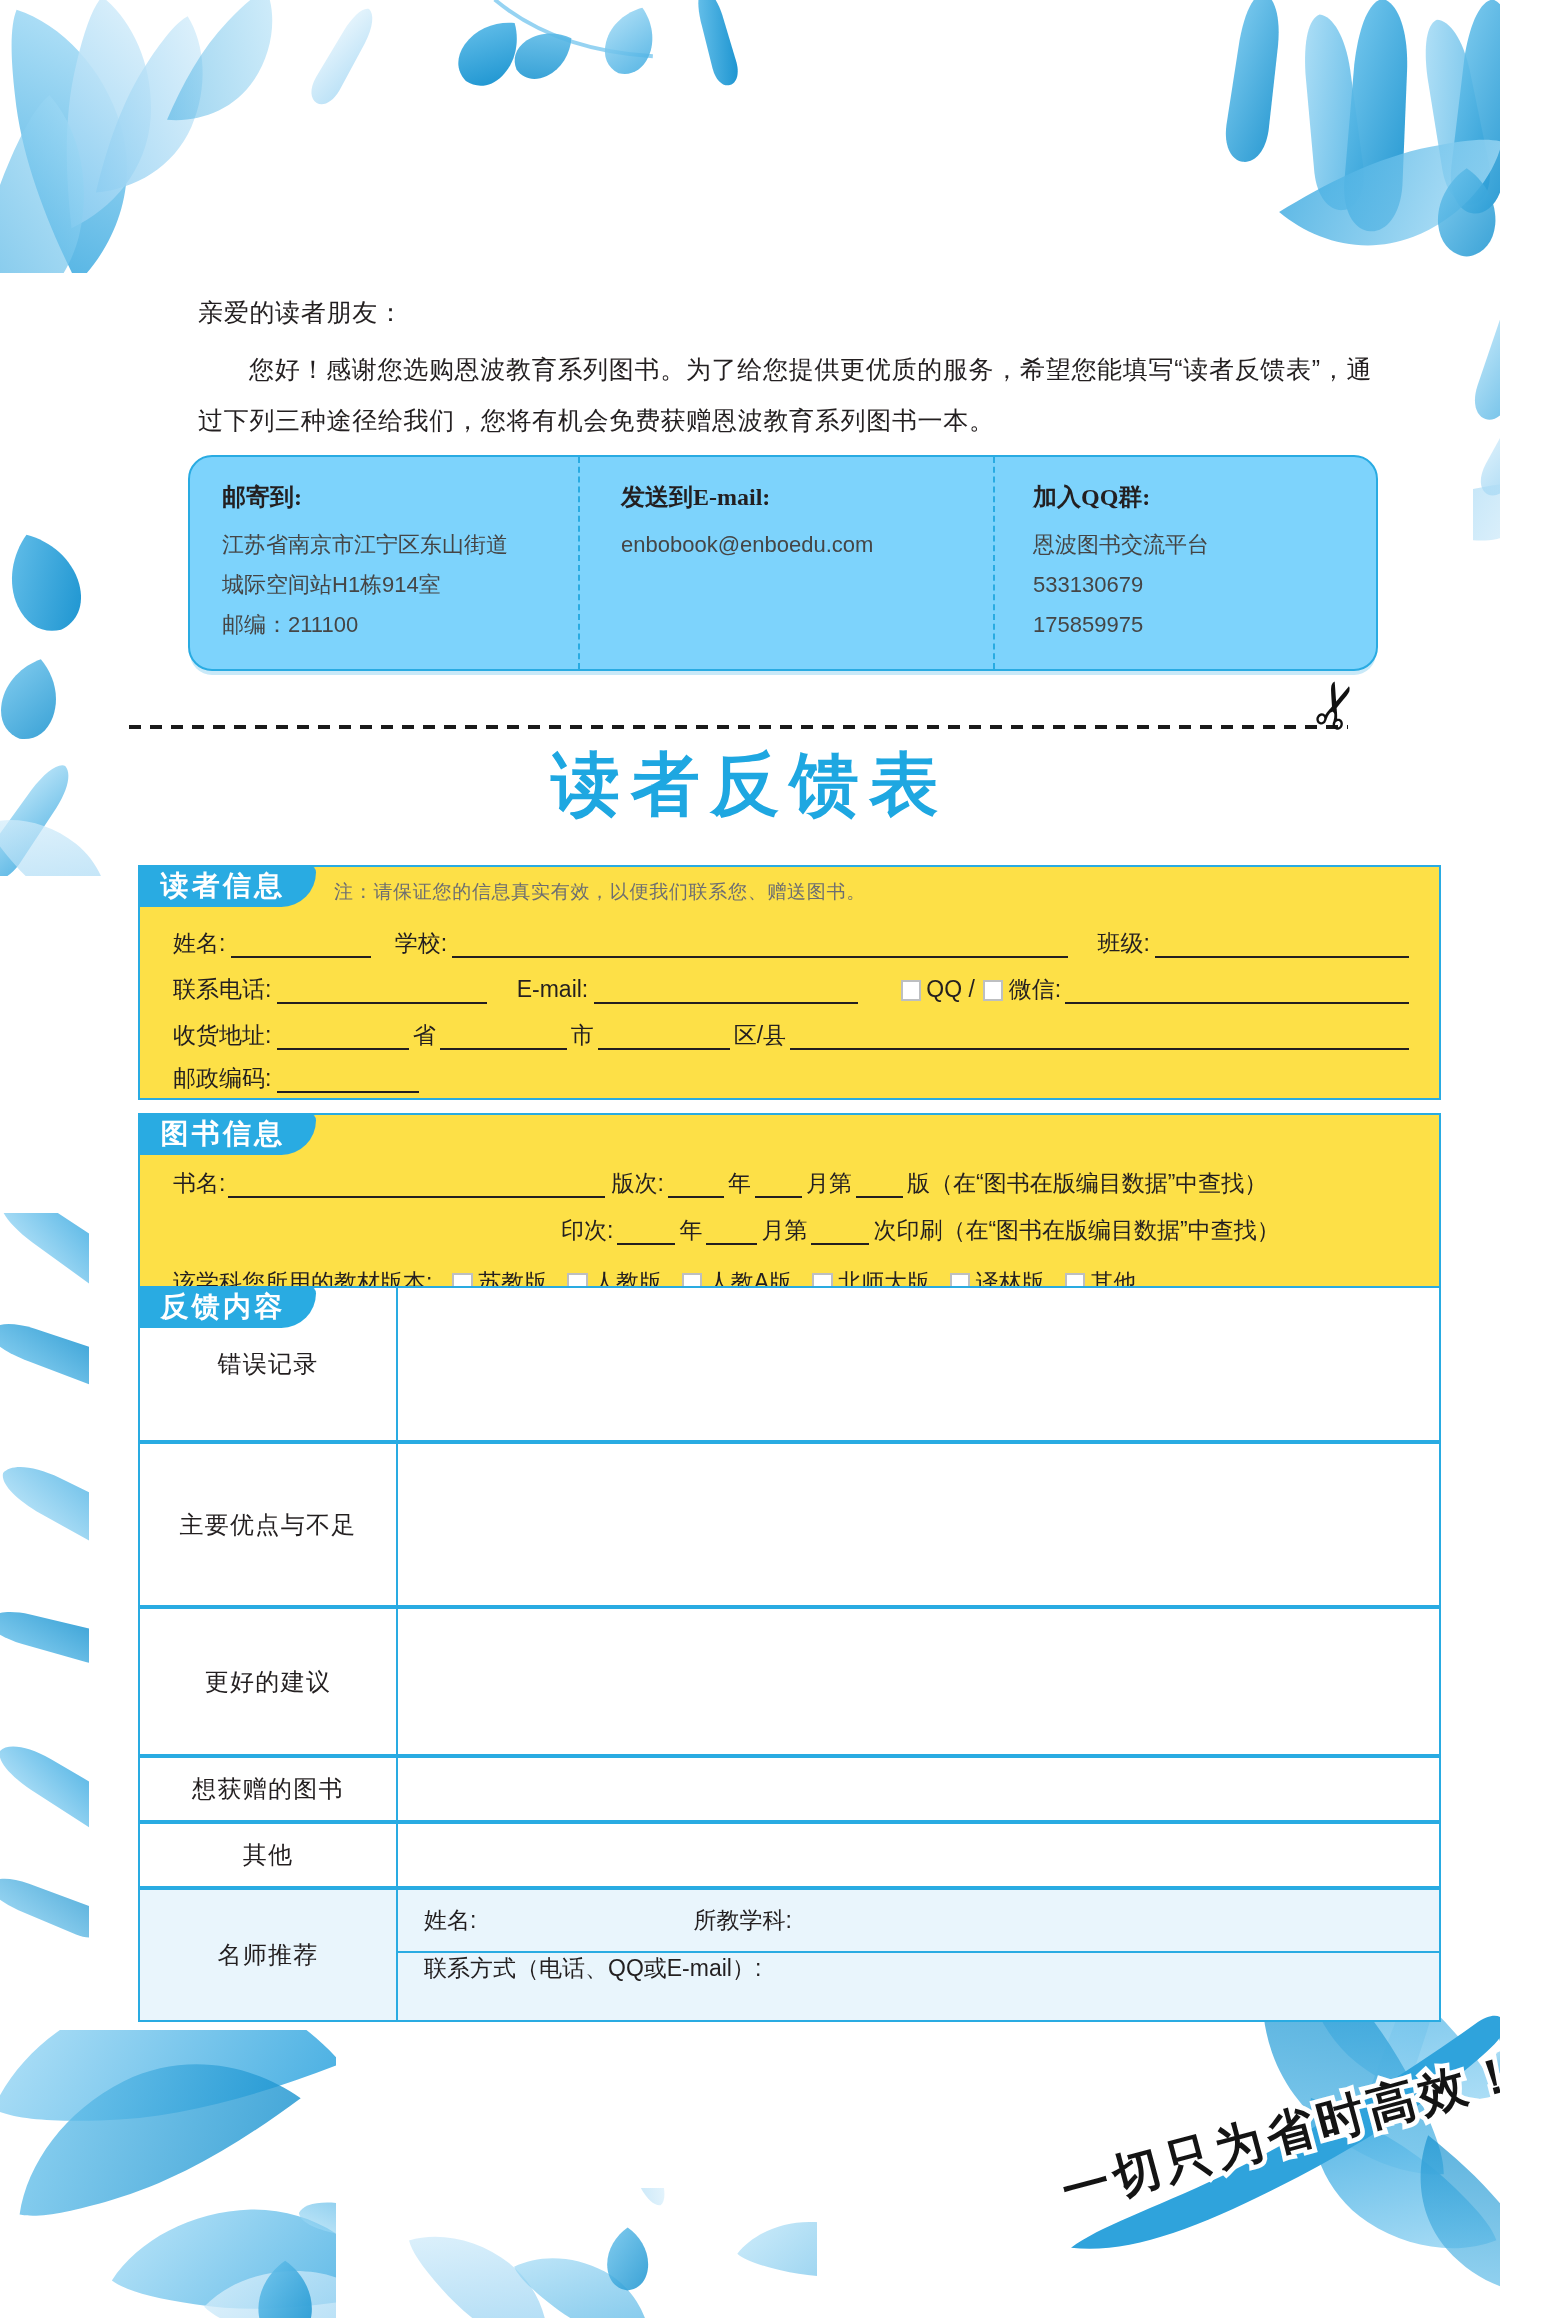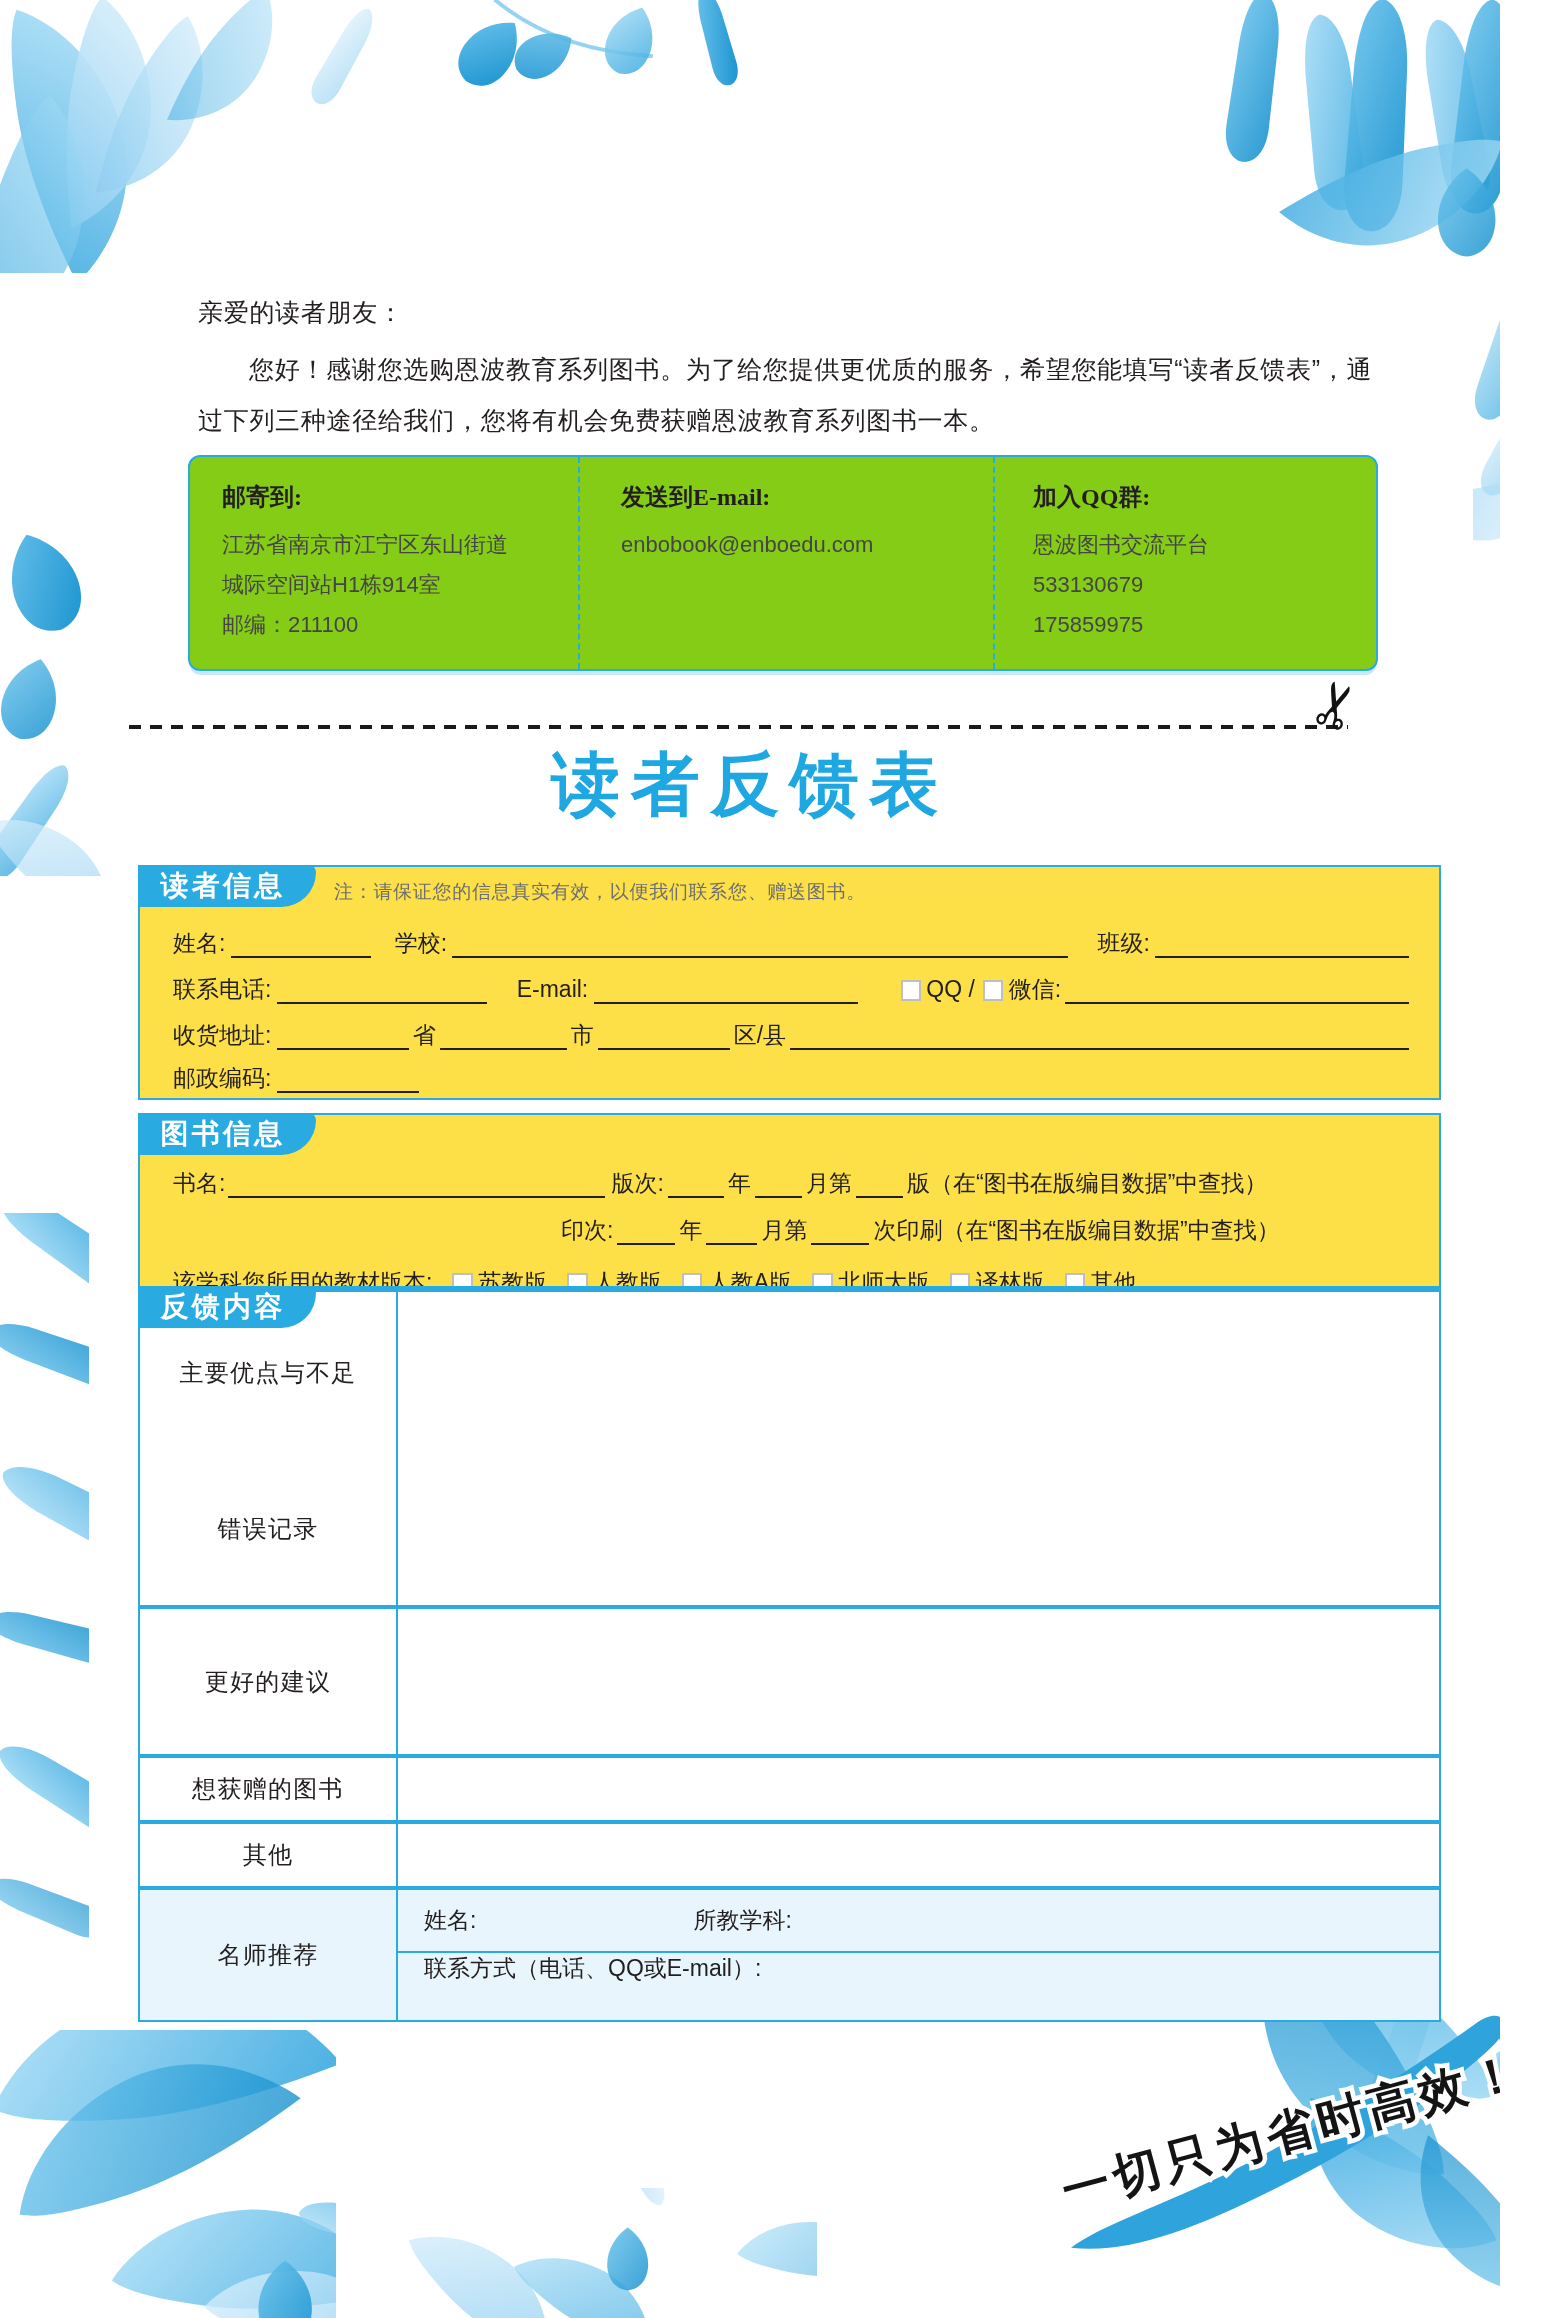--- a/index.html
+++ b/index.html
@@ -8,21 +8,21 @@
   .deco{position:absolute;pointer-events:none;z-index:0;}
   .layer{position:absolute;z-index:1;}
 
   
   .intro{left:198px;top:295px;width:1183px;font-size:25px;letter-spacing:0.7px;}
   .salutation{font-size:25px;line-height:34px;}
   .intro-body{margin:14.5px 0 0;text-indent:51px;font-size:25px;line-height:51px;}
 
   
   .contact{left:188px;top:455px;width:1190px;height:216px;border:2.6px solid #29abe2;
-           border-radius:12px;display:flex;box-sizing:border-box;background:#84cc16;
+           border-radius:24px;display:flex;box-sizing:border-box;background:#7dd3fc;
            box-shadow:0 6px 0 -2px #c9e9f8;}
   .ccol{box-sizing:border-box;padding:24px 0 0 32px;}
   .ccol-1{width:388px;}
   .ccol-2{width:415px;border-left:2.6px dashed #29abe2;padding-left:41px;}
   .ccol-3{flex:1;border-left:2.6px dashed #29abe2;padding-left:38px;}
   .cc-title{font-family:"Liberation Serif",serif;font-weight:bold;font-size:24px;margin-bottom:12px;}
   .cc-line{font-size:22px;line-height:40px;color:#454545;}
 
   
   .cutline{left:129px;top:725px;width:1219px;height:4px;
@@ -301,26 +301,26 @@
         <span class="cb"></span>
         <span class="lbl">其他</span>
       </span>
       <span class="blank" style="width:99px;margin-left:4px"></span>
     </div>
   </section>
 
   <div class="tbl">
     <div class="tab">反馈内容</div>
 
+    <div class="trow first h1r">
+      <div class="tlabel">错误记录</div>
+      <div class="tcontent"></div>
+    </div>
     <div class="trow h2r">
       <div class="tlabel">主要优点与不足</div>
-      <div class="tcontent"></div>
-    </div>
-    <div class="trow first h1r">
-      <div class="tlabel">错误记录</div>
       <div class="tcontent"></div>
     </div>
     <div class="trow h3r">
       <div class="tlabel">更好的建议</div>
       <div class="tcontent"></div>
     </div>
     <div class="trow h4r">
       <div class="tlabel">想获赠的图书</div>
       <div class="tcontent"></div>
     </div>

